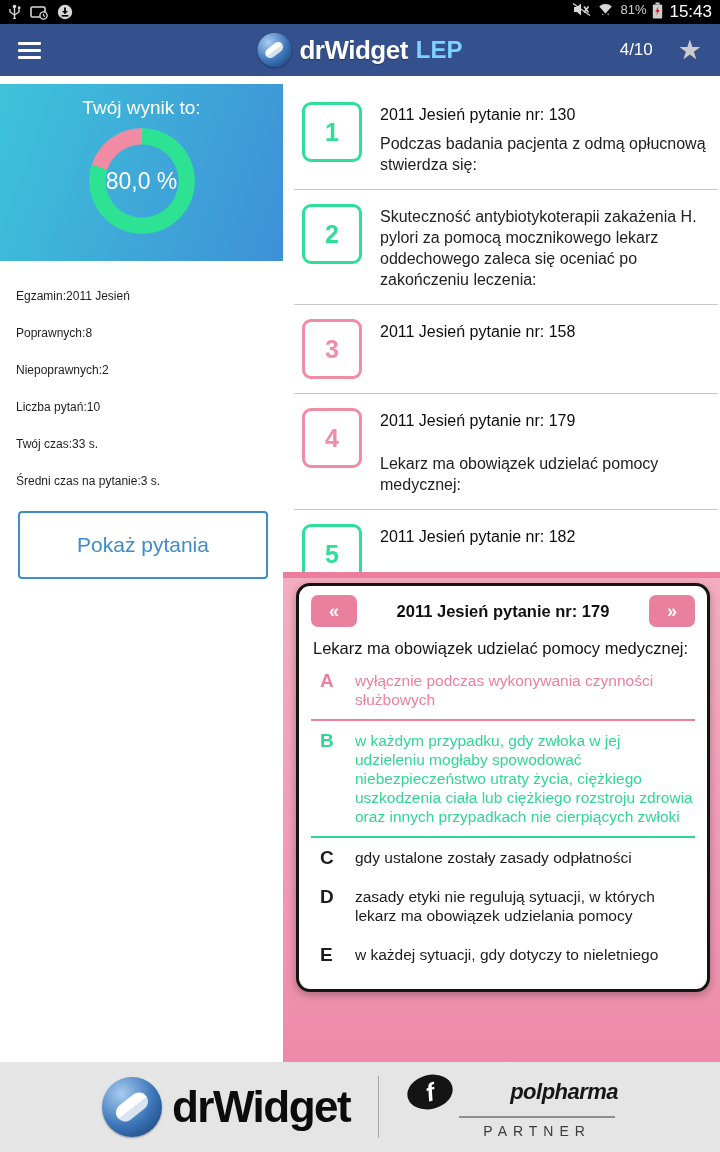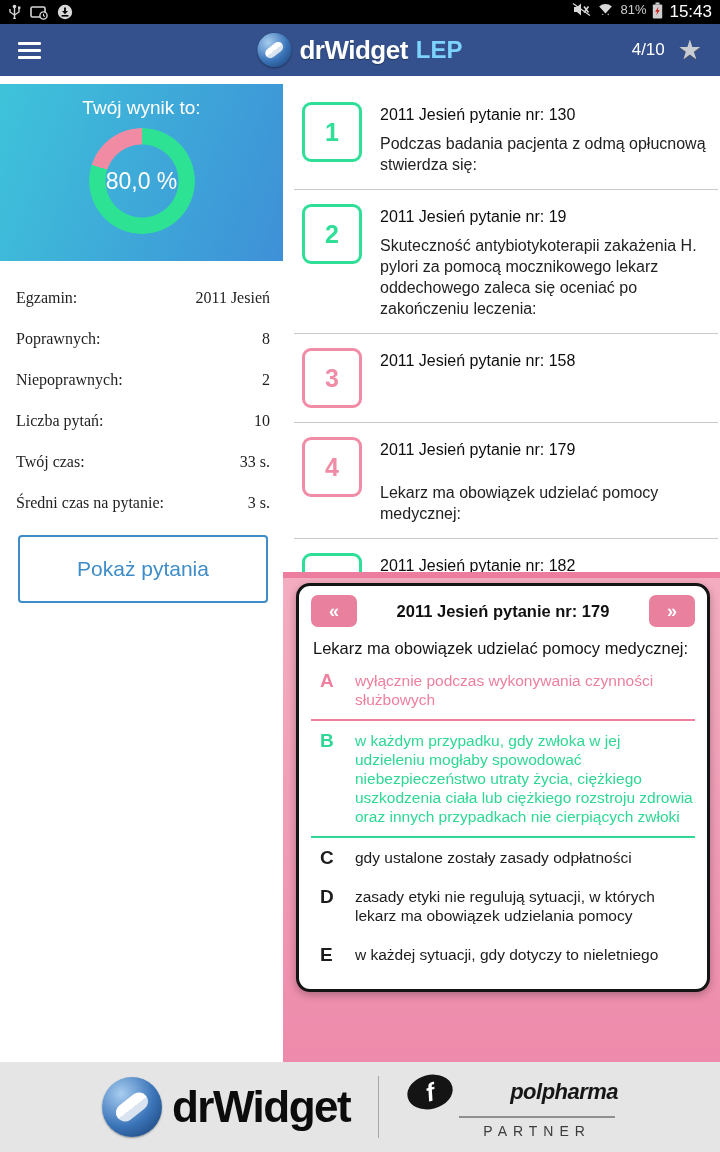--- a/index.html
+++ b/index.html
@@ -20,39 +20,39 @@
   .hamburger span{display:block;height:3px;background:#fff;border-radius:1px;}
   .brand{position:absolute;left:50%;transform:translateX(-50%);display:flex;align-items:center;gap:8px;}
   .logo-circle{width:34px;height:34px;border-radius:50%;position:relative;
       background:radial-gradient(circle at 32% 28%, #a8cdf0, #3a74b8 55%, #16396b 100%);
       box-shadow:0 1px 2px rgba(0,0,0,.4);}
   .logo-circle .pill{position:absolute;left:50%;top:50%;width:60%;height:30%;
       transform:translate(-50%,-50%) rotate(-38deg);border-radius:20px;
       background:linear-gradient(180deg,#ffffff 55%,#d9e4f0 55%);}
   .brand-name{color:#fff;font-size:26px;font-weight:bold;letter-spacing:-0.5px;text-shadow:0 1px 1px rgba(0,0,0,.35);}
   .brand-suffix{color:#7dd3fc;font-size:24px;font-weight:bold;}
-  .appbar-right{margin-left:auto;display:flex;align-items:center;gap:13px;}
+  .appbar-right{margin-left:auto;display:flex;align-items:center;gap:25px;}
   .progress{color:#fff;font-size:17px;}
   .star{font-size:27px;color:#c9ccd3;text-shadow:0 1px 1px #555;cursor:pointer;line-height:1;}
 
   
   .content{position:absolute;top:76px;left:0;right:0;bottom:90px;display:flex;background:#fff;}
   .left-panel{width:288px;box-sizing:border-box;}
   .score-card{margin:8px 5px 0 0;height:177px;box-sizing:border-box;padding-top:13px;text-align:center;
       background:linear-gradient(110deg,#3ec3da 0%,#3e90d7 100%);color:#fff;}
   .score-title{font-size:19px;}
   .donut-wrap{position:relative;width:106px;height:106px;margin:9px auto 0;}
   .donut{width:106px;height:106px;border-radius:50%;
       background:conic-gradient(#2ee294 0deg 288deg,#f08ba3 288deg 360deg);
       -webkit-mask:radial-gradient(circle,transparent 36px,#000 37px);
       mask:radial-gradient(circle,transparent 36px,#000 37px);}
   .score-value{position:absolute;inset:0;display:flex;align-items:center;justify-content:center;font-size:23px;color:#fff;}
 
   .stats{margin:28px 18px 0 16px;}
-  .stat-row{display:flex;justify-content:space-between;font-size:16px;color:#1e1e1e;margin-bottom:23px;font-family:Liberation Serif, serif;}
+  .stat-row{display:flex;font-size:12px;color:#1e1e1e;margin-bottom:23px;}
   .show-btn{display:flex;align-items:center;justify-content:center;margin:20px 20px 0 18px;height:64px;
       border:2px solid #3e8cc8;border-radius:4px;background:#fff;color:#3e8cc8;font-size:21px;cursor:pointer;}
 
   .right-panel{flex:1;padding-top:12px;box-sizing:border-box;}
   .q-item{display:flex;gap:18px;padding:14px 10px 14px 8px;margin:0 2px 0 6px;border-bottom:1px solid #c9c9c9;cursor:pointer;}
   .q-item:last-child{border-bottom:none;}
   .q-num{flex:0 0 60px;height:60px;box-sizing:border-box;border:3px solid;border-radius:9px;
       display:flex;align-items:center;justify-content:center;font-size:25px;font-weight:bold;}
   .q-num.green{color:#2fdf98;border-color:#2fdf98;}
   .q-num.pink{color:#f08ca6;border-color:#f08ca6;}
@@ -223,21 +223,20 @@
       <div class="q-item">
         <div class="q-num green">1</div>
         <div class="q-body">
           <div class="q-title">2011 Jesień pytanie nr: 130</div>
           <div>Podczas badania pacjenta z odmą opłucnową stwierdza się:</div>
         </div>
       </div>
       <div class="q-item">
         <div class="q-num green">2</div>
         <div class="q-body">
-          <div class="q-title">2011 Jesień pytanie nr: 19</div>
           <div>Skuteczność antybiotykoterapii zakażenia H. pylori za pomocą mocznikowego lekarz oddechowego zaleca się oceniać po zakończeniu leczenia:</div>
         </div>
       </div>
       <div class="q-item">
         <div class="q-num pink">3</div>
         <div class="q-body">
           <div class="q-title">2011 Jesień pytanie nr: 158</div>
         </div>
       </div>
       <div class="q-item">

